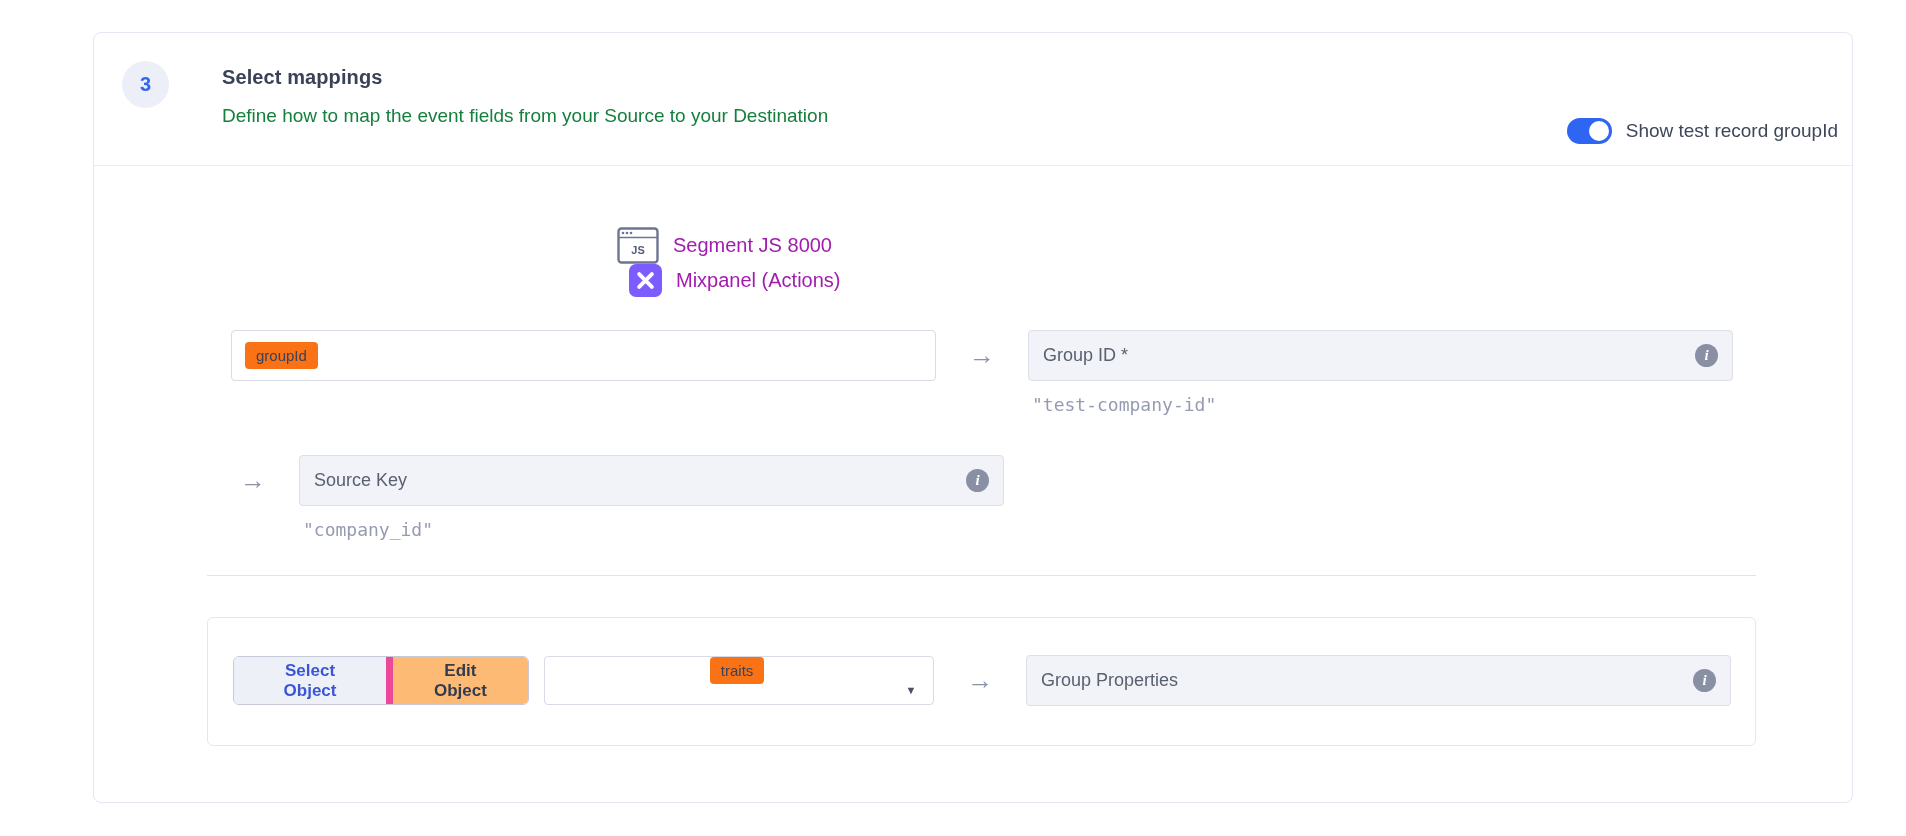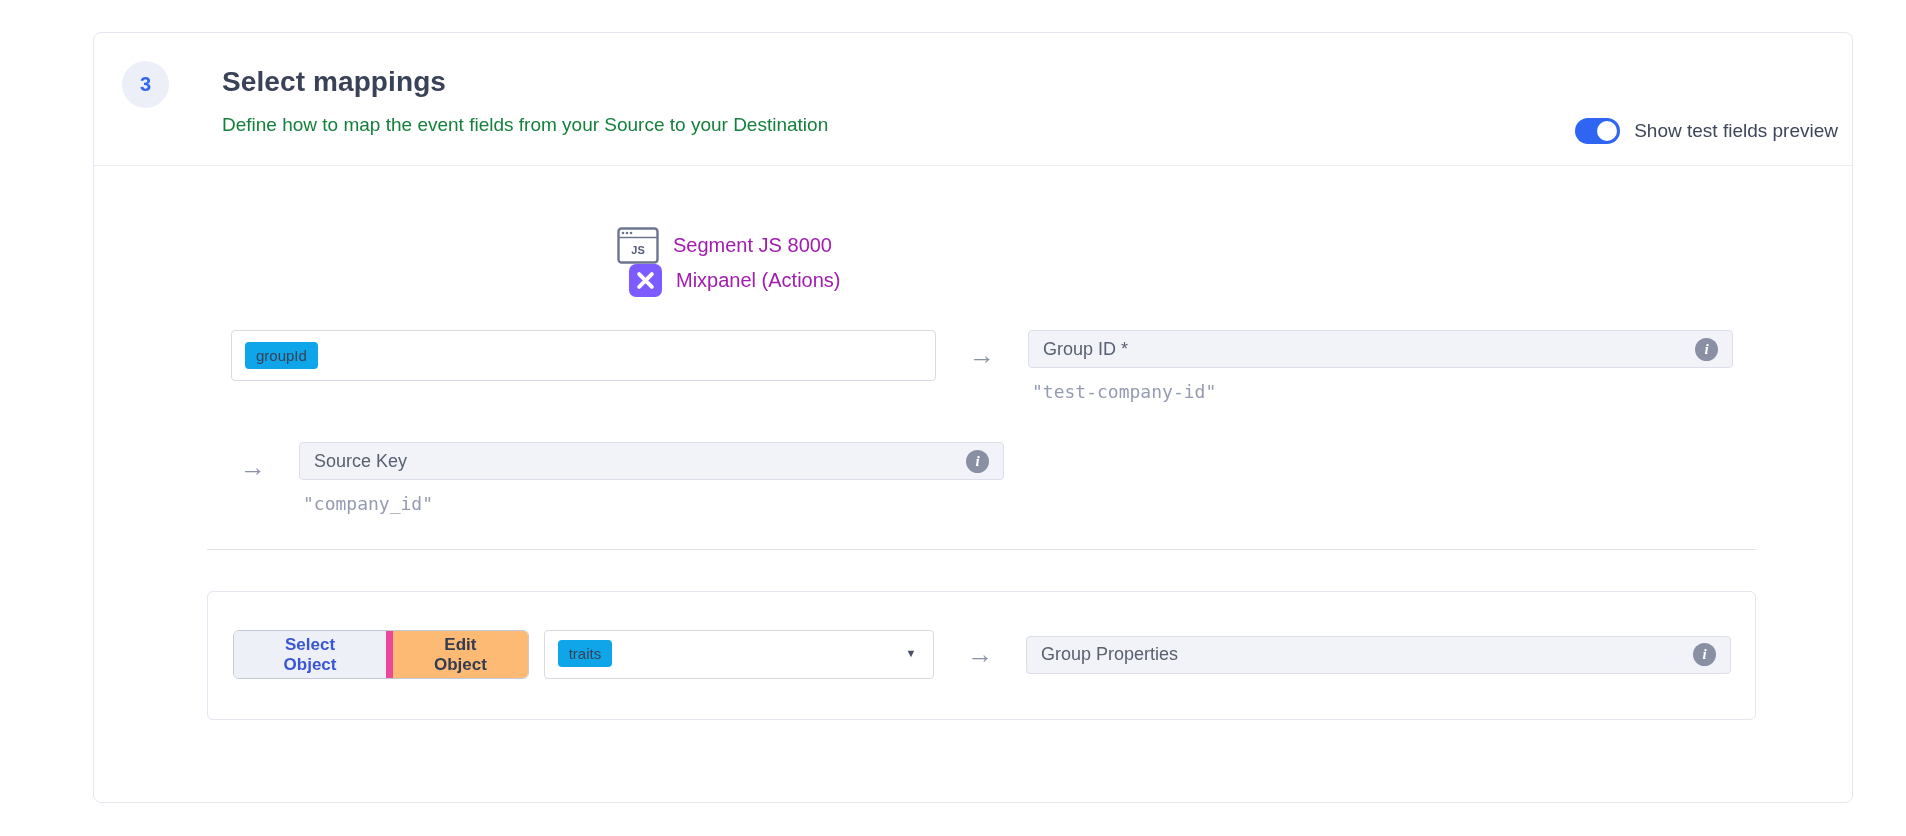--- a/index.html
+++ b/index.html
@@ -27,21 +27,21 @@
   .step-badge {
     position: absolute; left: 28px; top: 28px;
     width: 47px; height: 47px; border-radius: 50%;
     background: #ECEFF8;
     color: #3366F0;
     font-size: 20px; font-weight: 600;
     display: flex; align-items: center; justify-content: center;
   }
   .header-text { margin-left: 100px; padding-top: 6px; }
   .page-title {
-    font-size: 28px; font-weight: 700; color: #3A4257;
+    font-size: 20px; font-weight: 700; color: #3A4257;
     letter-spacing: .1px;
   }
   .page-subtitle {
     margin-top: 16px;
     font-size: 19px; color: #15803d;
   }
   .toggle-wrap {
     position: absolute; right: 14px; top: 85px;
     display: flex; align-items: center;
   }
@@ -83,28 +83,28 @@
   .source-field {
     width: 705px; height: 51px;
     background: #ffffff;
     border: 1px solid #D8DAE6;
     border-radius: 4px;
     display: flex; align-items: center;
     padding: 0 13px;
     cursor: text;
   }
   .token {
-    background: #0ea5e9; border-radius: 4px;
+    background: #f97316; border-radius: 4px;
     padding: 5px 11px;
     font-size: 15px; color: #3A4257;
   }
   .plain-value { font-size: 17px; color: #242B3D; }
 
   .dest-field {
-    width: 705px; height: 38px;
+    width: 705px; height: 51px;
     background: #F2F3F8;
     border: 1px solid #DCDEE9;
     border-radius: 4px;
     display: flex; align-items: center;
     padding: 0 14px;
     cursor: pointer;
   }
   .dest-label { font-size: 18px; color: #596070; }
   .info-icon {
     margin-left: auto;
@@ -161,41 +161,42 @@
   }
   .dropdown {
     margin-left: 15px;
     width: 399px; height: 49px;
     background: #ffffff;
     border: 1px solid #D8DAE6;
     border-radius: 4px;
     display: flex; align-items: center;
     padding: 0 17px 3px 13px;
     cursor: pointer;
+    flex-direction: column;
   }
   .caret { margin-left: auto; font-size: 11px; color: #4A5166; }
 </style>
 </head>
 <body>
 
 <div class="card">
 
   <div class="card-header">
     <div class="step-badge">
       <span>3</span>
     </div>
     <div class="header-text">
       <div class="page-title">Select mappings</div>
       <div class="page-subtitle">Define how to map the event fields from your Source to your Destination</div>
     </div>
     <div class="toggle-wrap">
       <div class="toggle">
         <div class="knob"></div>
       </div>
-      <span class="toggle-label">Show test fields preview</span>
+      <span class="toggle-label">Show test record groupId</span>
     </div>
   </div>
 
   <div class="card-body">
 
     <div class="endpoints-row">
       <div class="col-src-h">
         <svg class="src-icon" viewBox="0 0 42 37">
           <rect x="1.5" y="1.5" width="39" height="34" rx="3" fill="none" stroke="#6E7590" stroke-width="2.4"></rect>
           <line x1="1.5" y1="10.5" x2="40.5" y2="10.5" stroke="#6E7590" stroke-width="1.6"></line>

